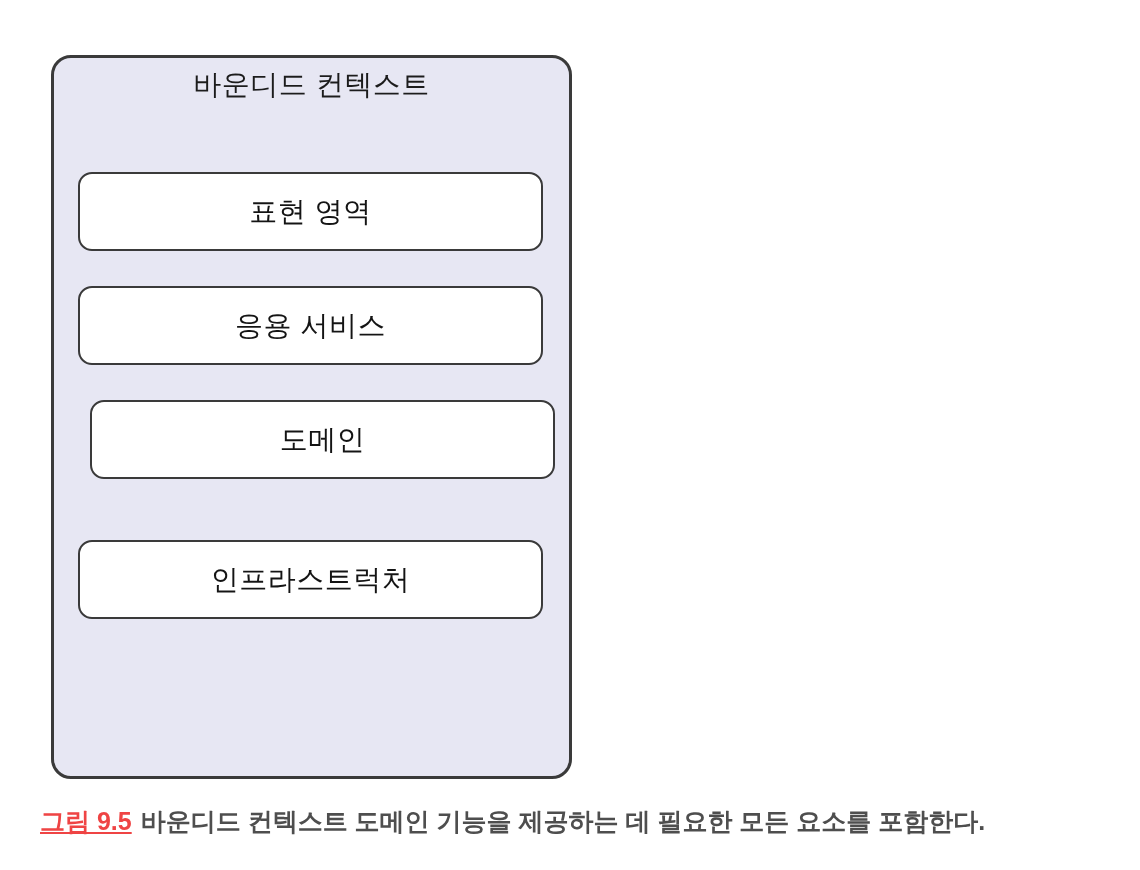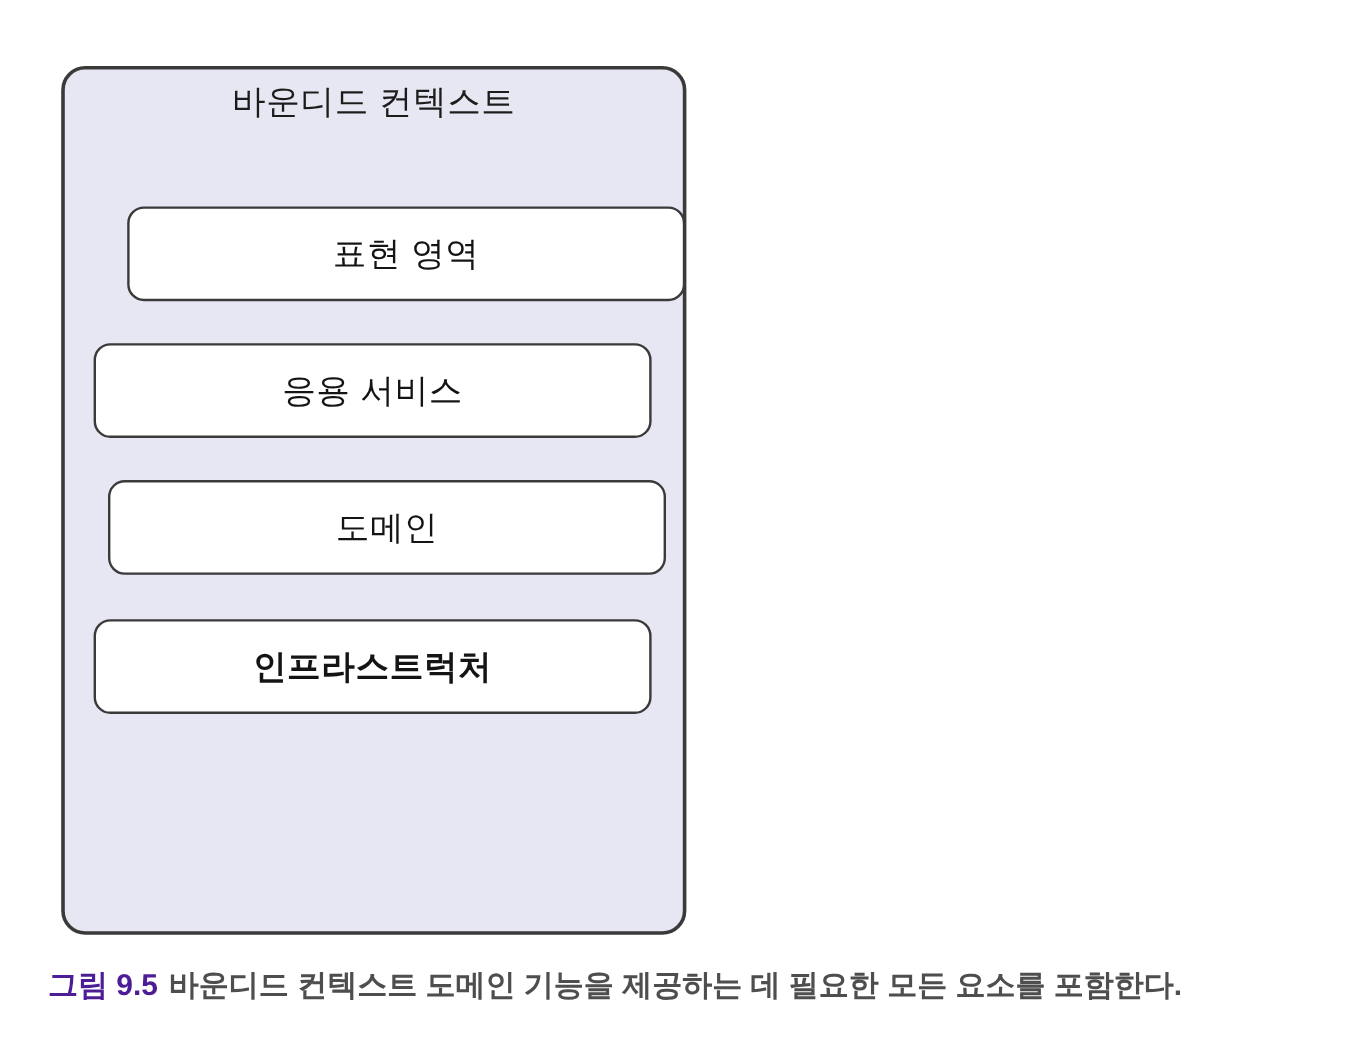--- a/index.html
+++ b/index.html
@@ -47,24 +47,24 @@
     background: #ffffff;
     border: 2.5px solid #3a3a3a;
     border-radius: 14px;
     display: flex;
     align-items: center;
     justify-content: center;
     font-size: 28px;
     color: #141414;
     letter-spacing: 0.5px;
   }
-  .layer-1 { top: 114px; margin-left: 28px; }
+  .layer-1 { top: 114px; }
   .layer-2 { top: 228px; justify-content: center; }
   .layer-3 { top: 342px; margin-left: 12px; }
-  .layer-4 { top: 458px; font-weight: bold; }
+  .layer-4 { top: 482px; }
 
   
   .db-cylinder {
     position: absolute;
     left: 145px;
     top: 580px;
     width: 224px;
     height: 125px;
   }
   .db-cylinder svg { display: block; }
@@ -81,22 +81,23 @@
     top: 804px;
     width: 1080px;
     font-size: 25px;
     font-weight: bold;
     line-height: 34px;
     color: #4e4e4e;
     letter-spacing: 0px;
     white-space: nowrap;
   }
   .caption .fig-label {
-    color: #4c1d95;
+    color: #ef4444;
     margin-right: 9px;
+    text-decoration: underline;
   }
 </style>
 </head>
 <body>
 
 <div class="canvas">
 
   <div class="bc-box">
 
     <div class="bc-title">바운디드 컨텍스트</div>

